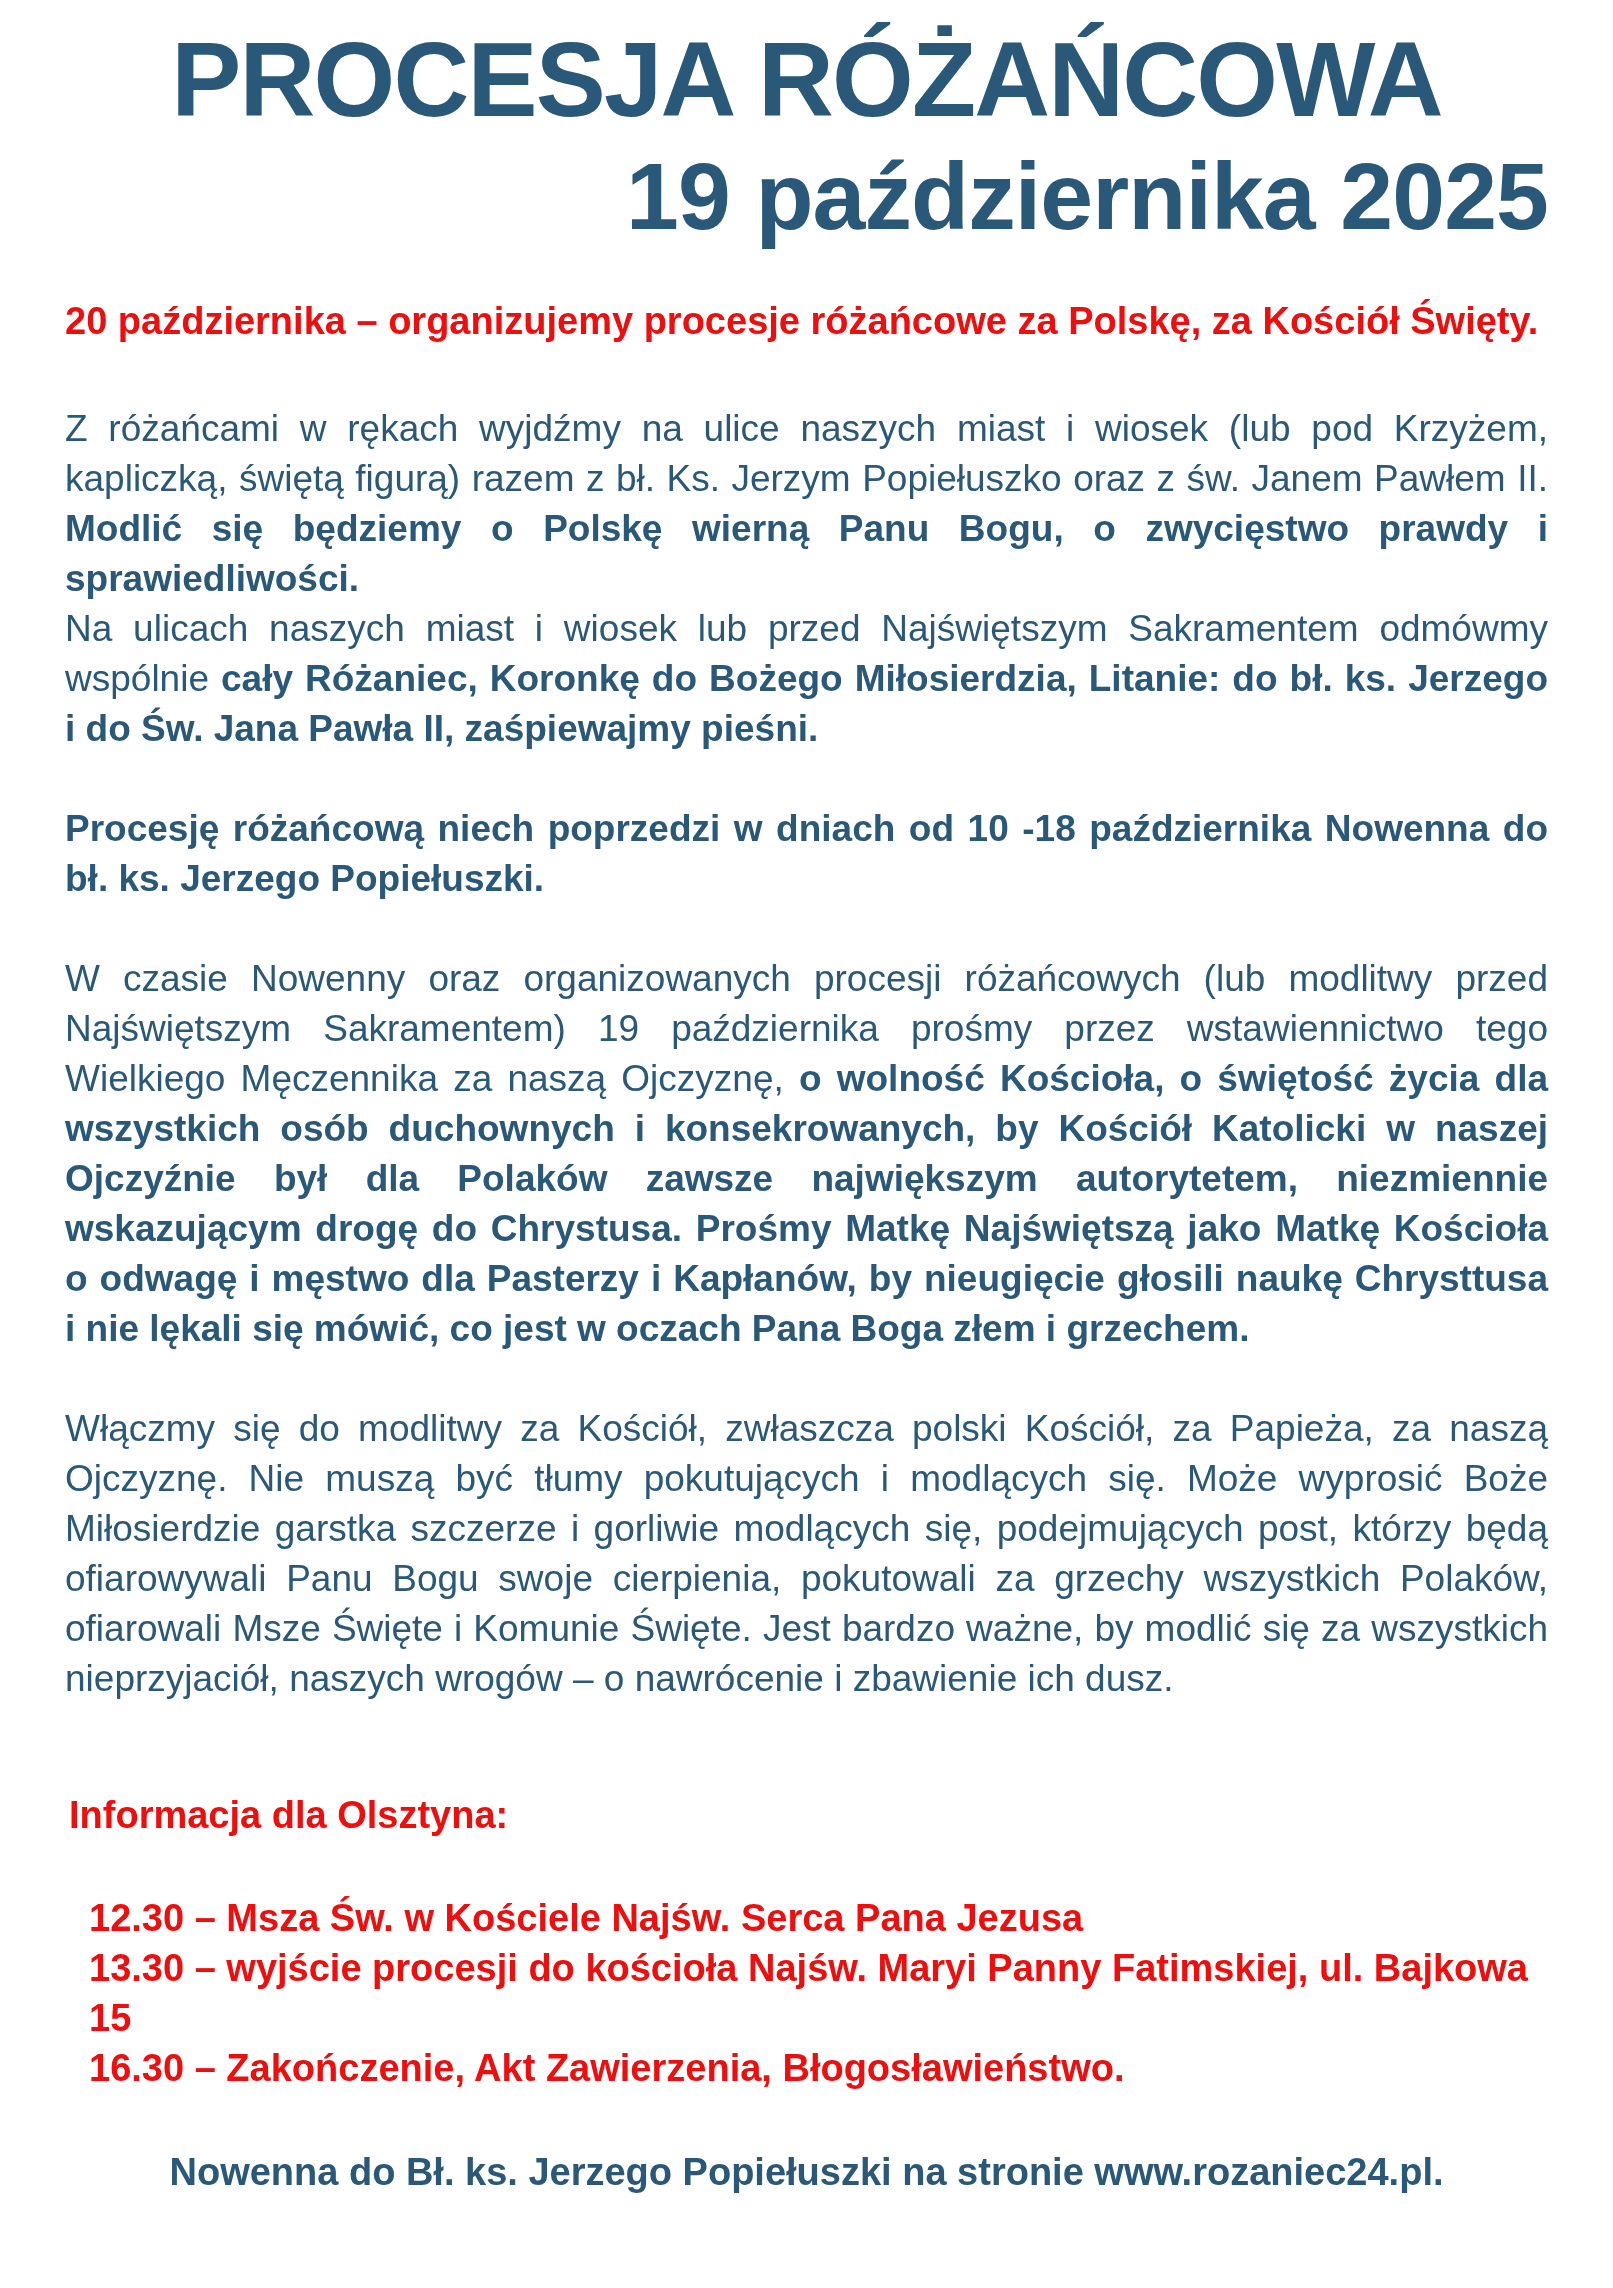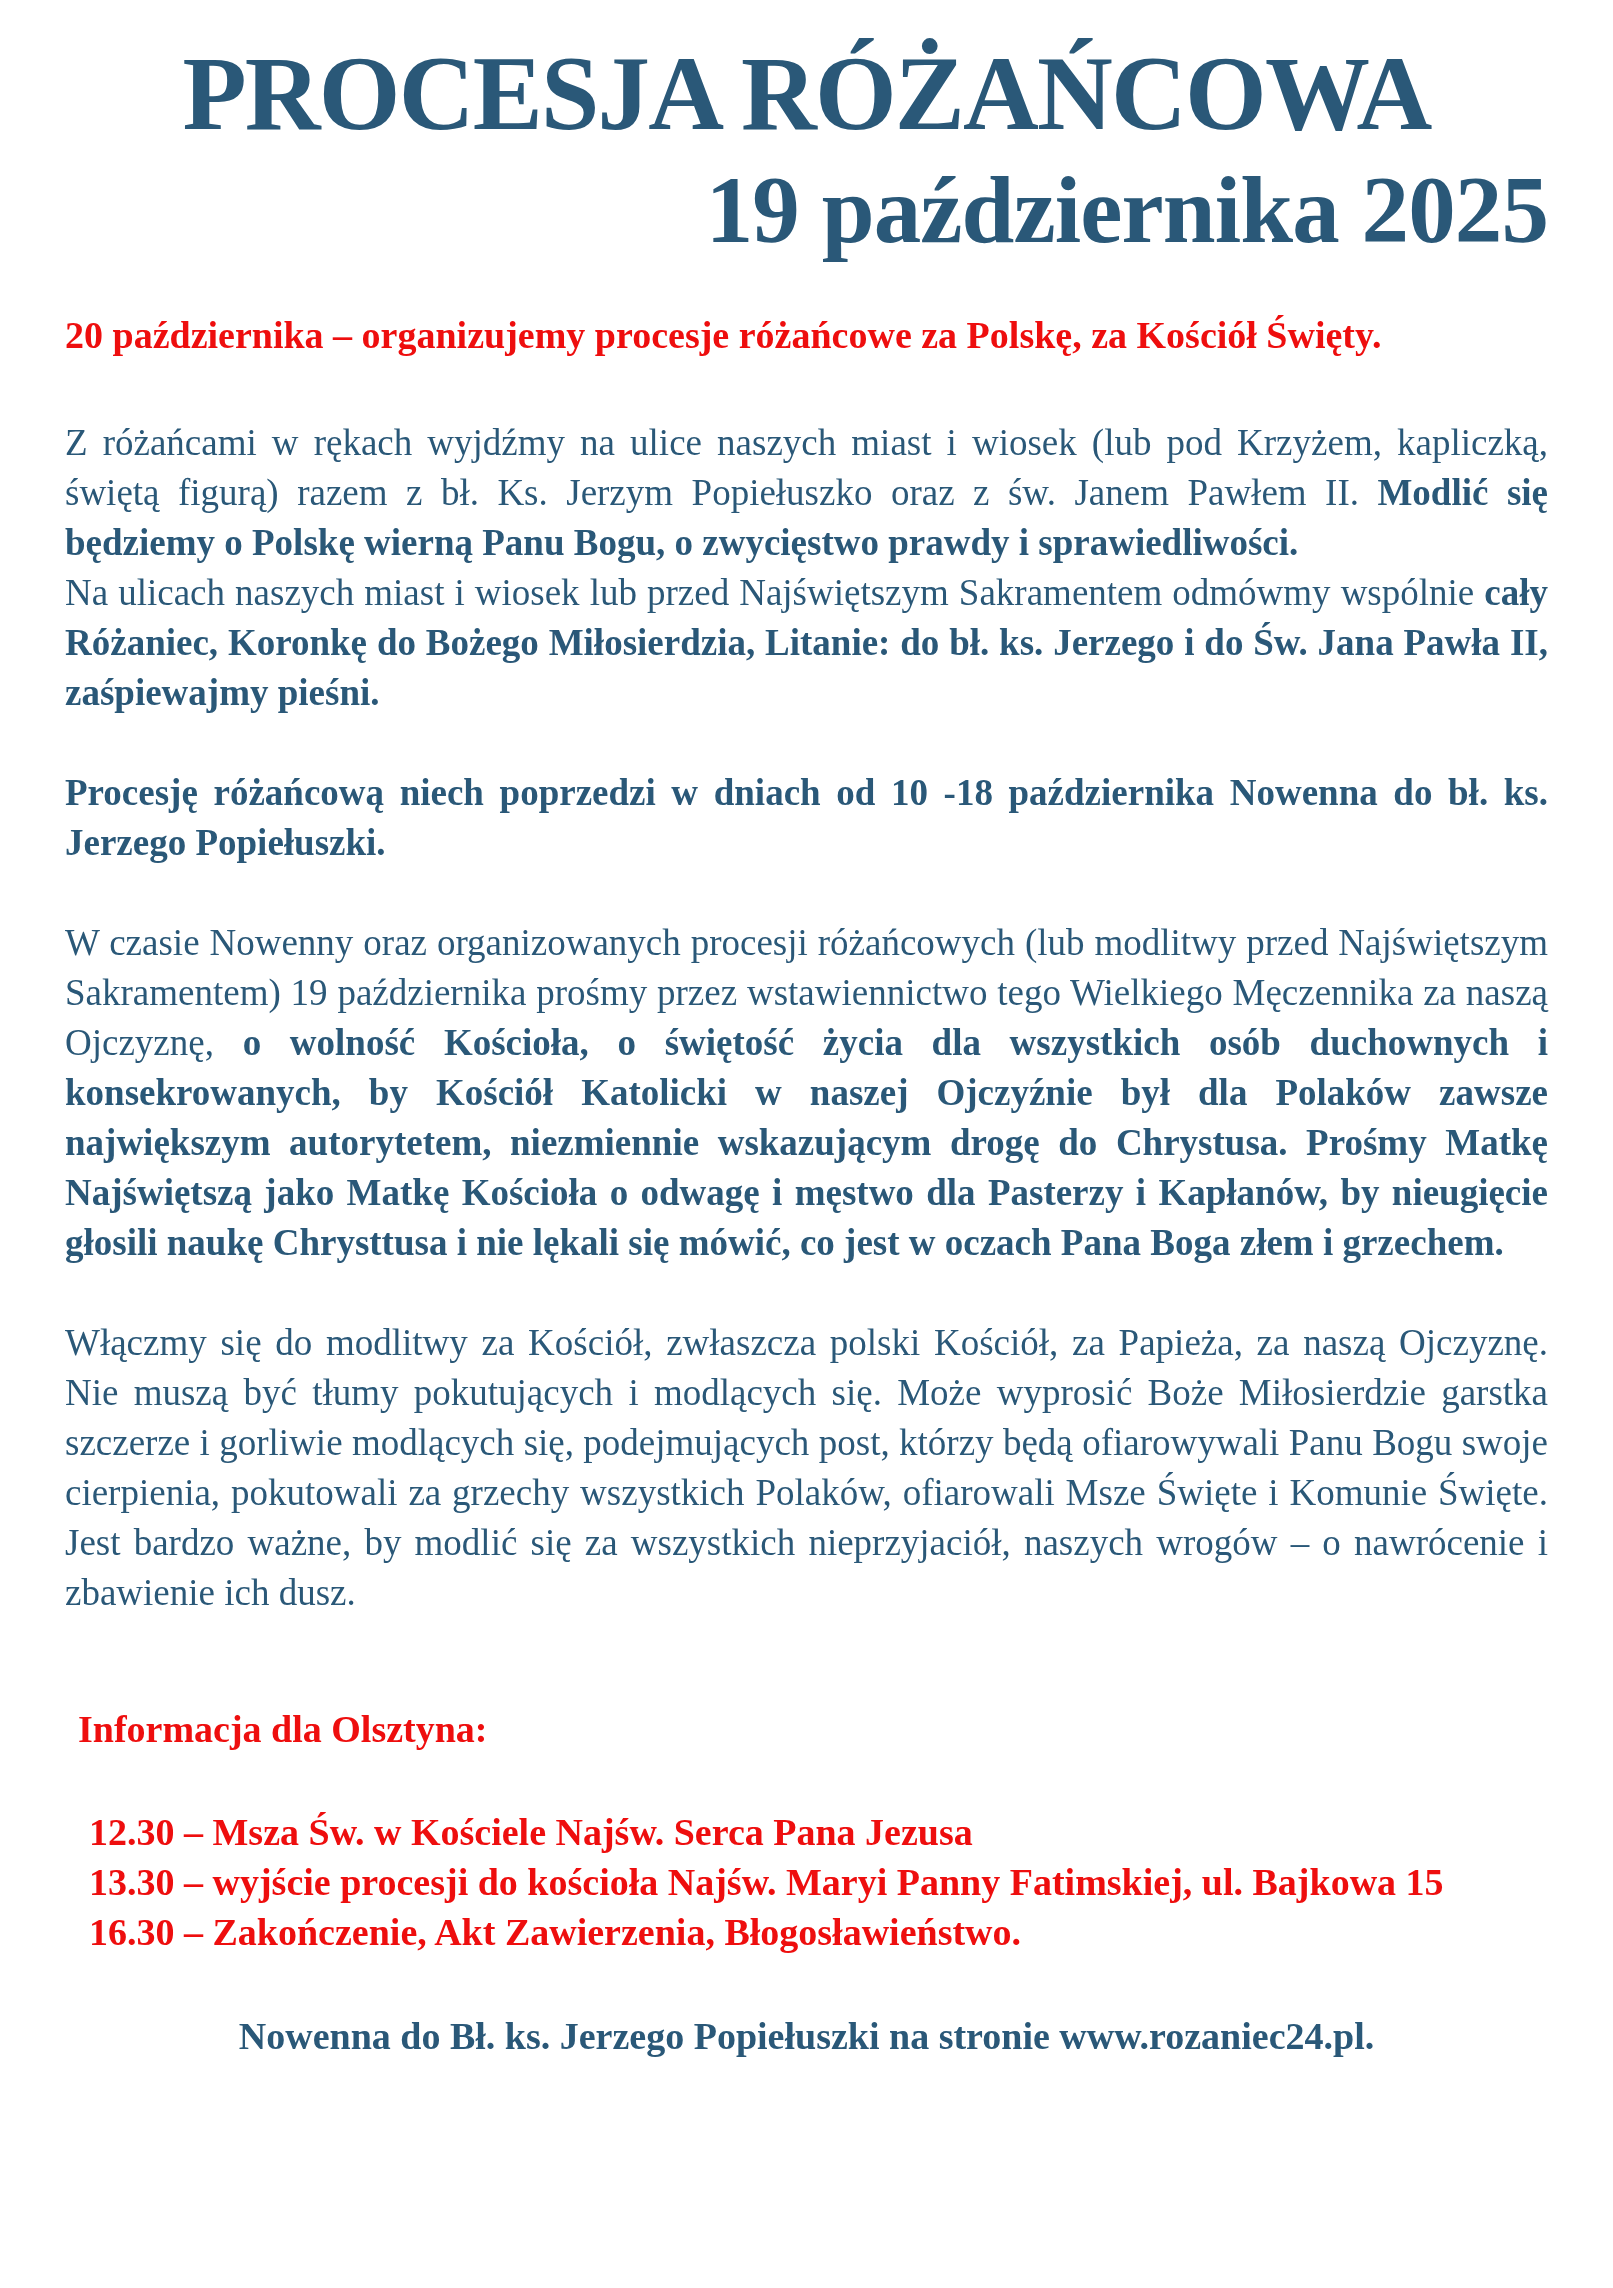--- a/index.html
+++ b/index.html
@@ -7,22 +7,22 @@
     --red: #ee0e0e;
     --bg: #ffffff;
   }
   * { box-sizing: border-box; }
   html, body { margin: 0; padding: 0; background: #e8e8e8; }
   .page {
     width: 1613px;
     height: 2289px;
     margin: 0 auto;
     background: var(--bg);
-    padding: 26px 65px 0 65px;
-    font-family: Liberation Serif, serif;
+    padding: 12px 65px 0 65px;
+    font-family: Liberation Sans, sans-serif;
     color: var(--blue);
     overflow: hidden;
   }
   h1.title {
     font-size: 105px;
     line-height: 1.12;
     text-align: center;
     font-weight: bold;
     margin: 9.2px 0 0 0;
     letter-spacing: -1.8px;
@@ -52,21 +52,21 @@
     margin: 0;
     color: var(--blue);
   }
   p.para.gap { margin-top: 50px; }
   .b { font-weight: bold; }
   p.red-heading {
     color: var(--red);
     font-weight: bold;
     font-size: 38px;
     line-height: 48px;
-    margin: 87px 0 0 13px;
+    margin: 87px 0 0 4px;
   }
   .schedule { margin-top: 54px; margin-left: 24px; }
   p.schedule-line {
     color: var(--red);
     font-weight: bold;
     font-size: 38px;
     line-height: 50px;
     margin: 0;
   }
   p.footer-note {

